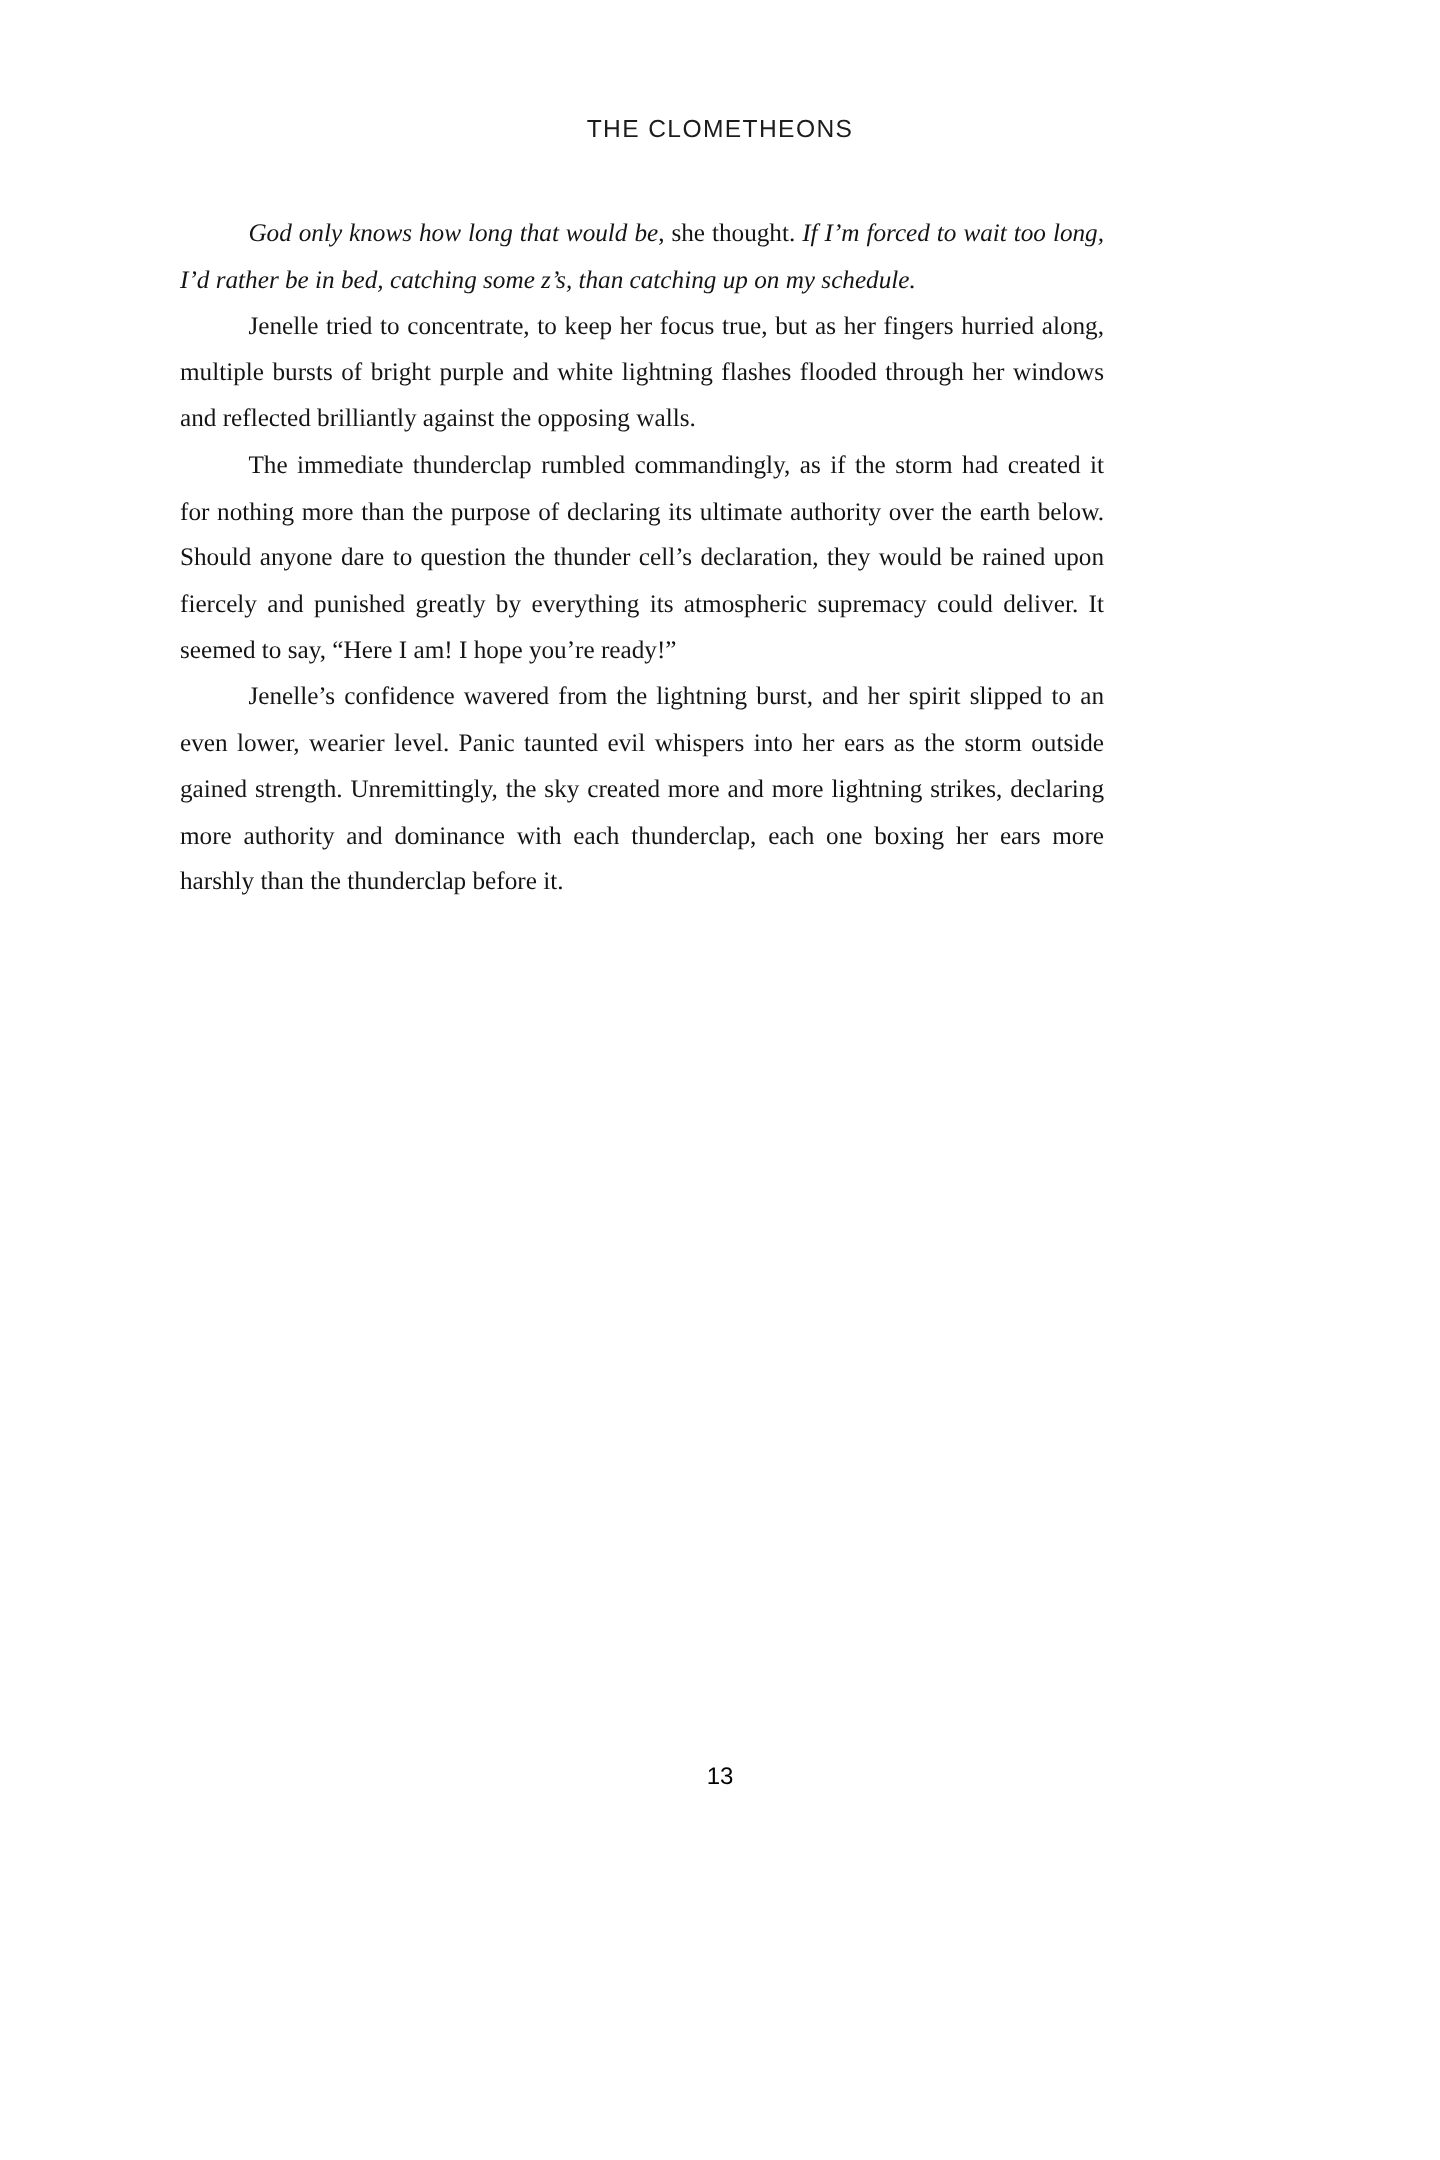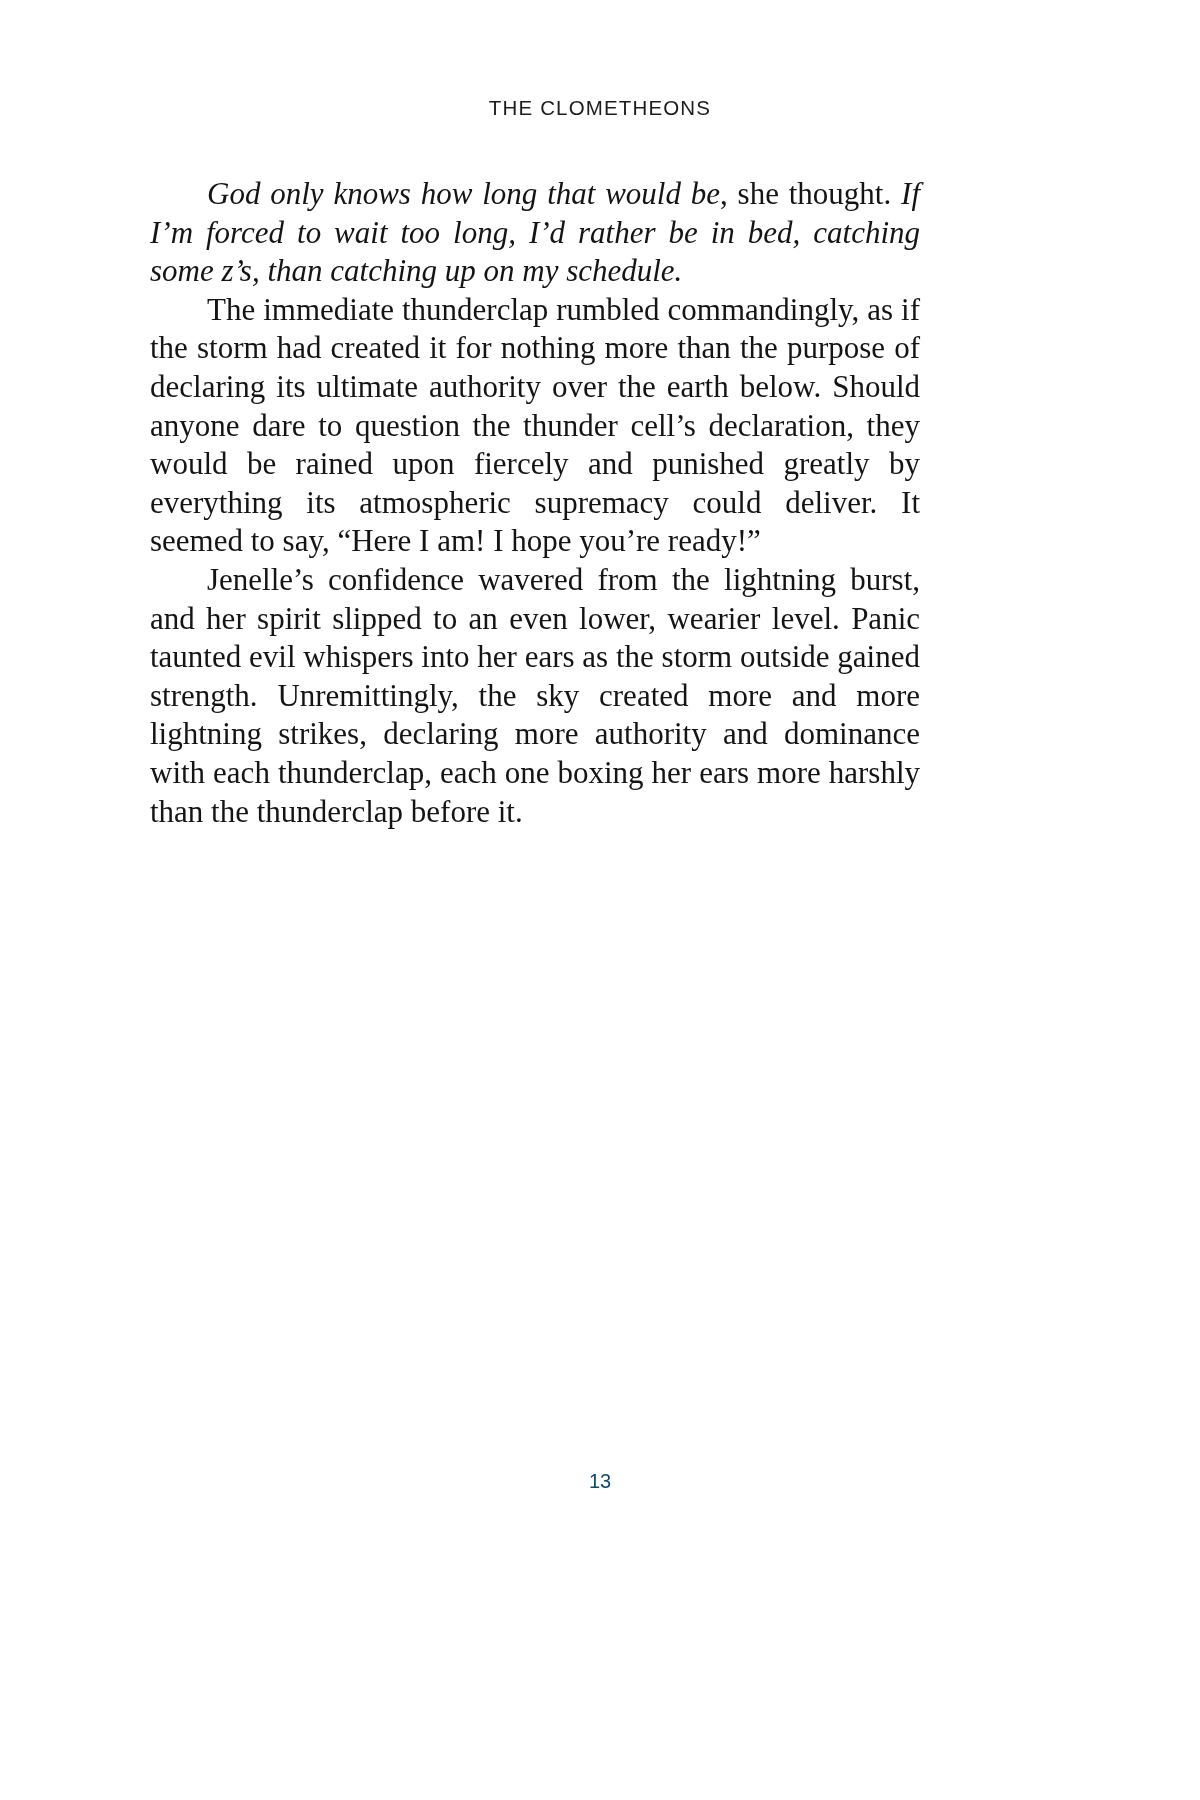--- a/index.html
+++ b/index.html
@@ -39,21 +39,21 @@
 
   .text-block {
     position: absolute;
     top: 163px;
     left: 150px;
     width: 770px;
   }
 
   p.para {
     margin: 0;
-    font-size: 31px;
+    font-size: 21px;
     line-height: 38.6px;
     text-align: justify;
     text-justify: inter-word;
     color: #141414;
     hyphens: none;
     -webkit-hyphens: none;
   }
 
   p.para.indent {
     text-indent: 57px;
@@ -72,34 +72,35 @@
   }
 
   .folio {
     position: absolute;
     top: 1458px;
     left: 0;
     width: 1200px;
     text-align: center;
     font-family: "Liberation Sans", sans-serif;
     font-size: 20px;
-    color: #0c4a6e;
+    color: #000000;
   }
 </style>
 </head>
 <body>
 
 <div class="page">
 
   <div class="running-head">THE CLOMETHEONS</div>
 
   <div class="text-block">
 
     <p class="para indent"><span class="it">God only knows how long that would be</span><span class="rm">, she thought. </span><span class="it">If I’m forced to wait too long, I’d rather be in bed, catching some z’s, than catching up on my schedule.</span></p>
 
+    <p class="para indent">Jenelle tried to concentrate, to keep her focus true, but as her fingers hurried along, multiple bursts of bright purple and white lightning flashes flooded through her windows and reflected brilliantly against the opposing walls.</p>
 
 
     <p class="para indent">The immediate thunderclap rumbled commandingly, as if the storm had created it for nothing more than the purpose of declaring its ultimate authority over the earth below. Should anyone dare to question the thunder cell’s declaration, they would be rained upon fiercely and punished greatly by everything its atmospheric supremacy could deliver. It seemed to say, “Here I am! I hope you’re ready!”</p>
 
     <p class="para indent">Jenelle’s confidence wavered from the lightning burst, and her spirit slipped to an even lower, wearier level. Panic taunted evil whispers into her ears as the storm outside gained strength. Unremittingly, the sky created more and more lightning strikes, declaring more authority and dominance with each thunderclap, each one boxing her ears more harshly than the thunderclap before it.</p>
 
 
 
 
   </div>

